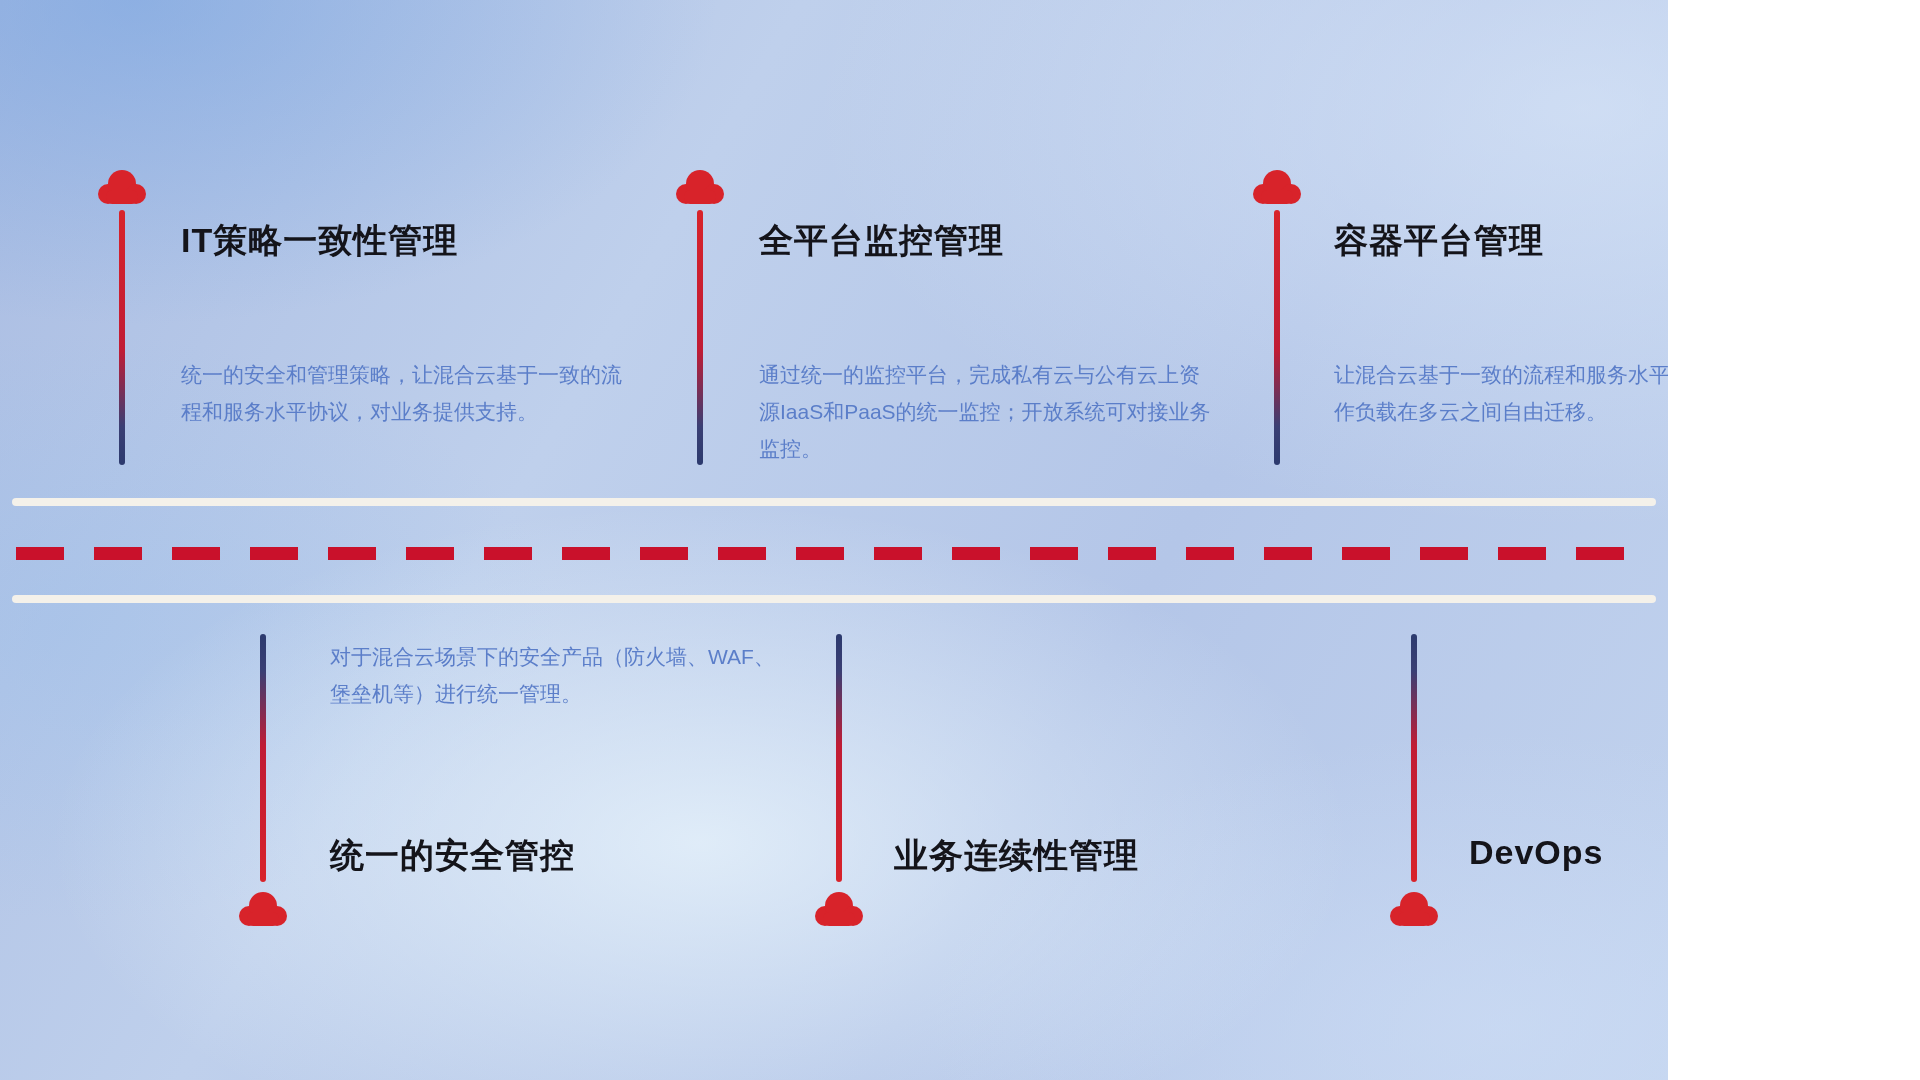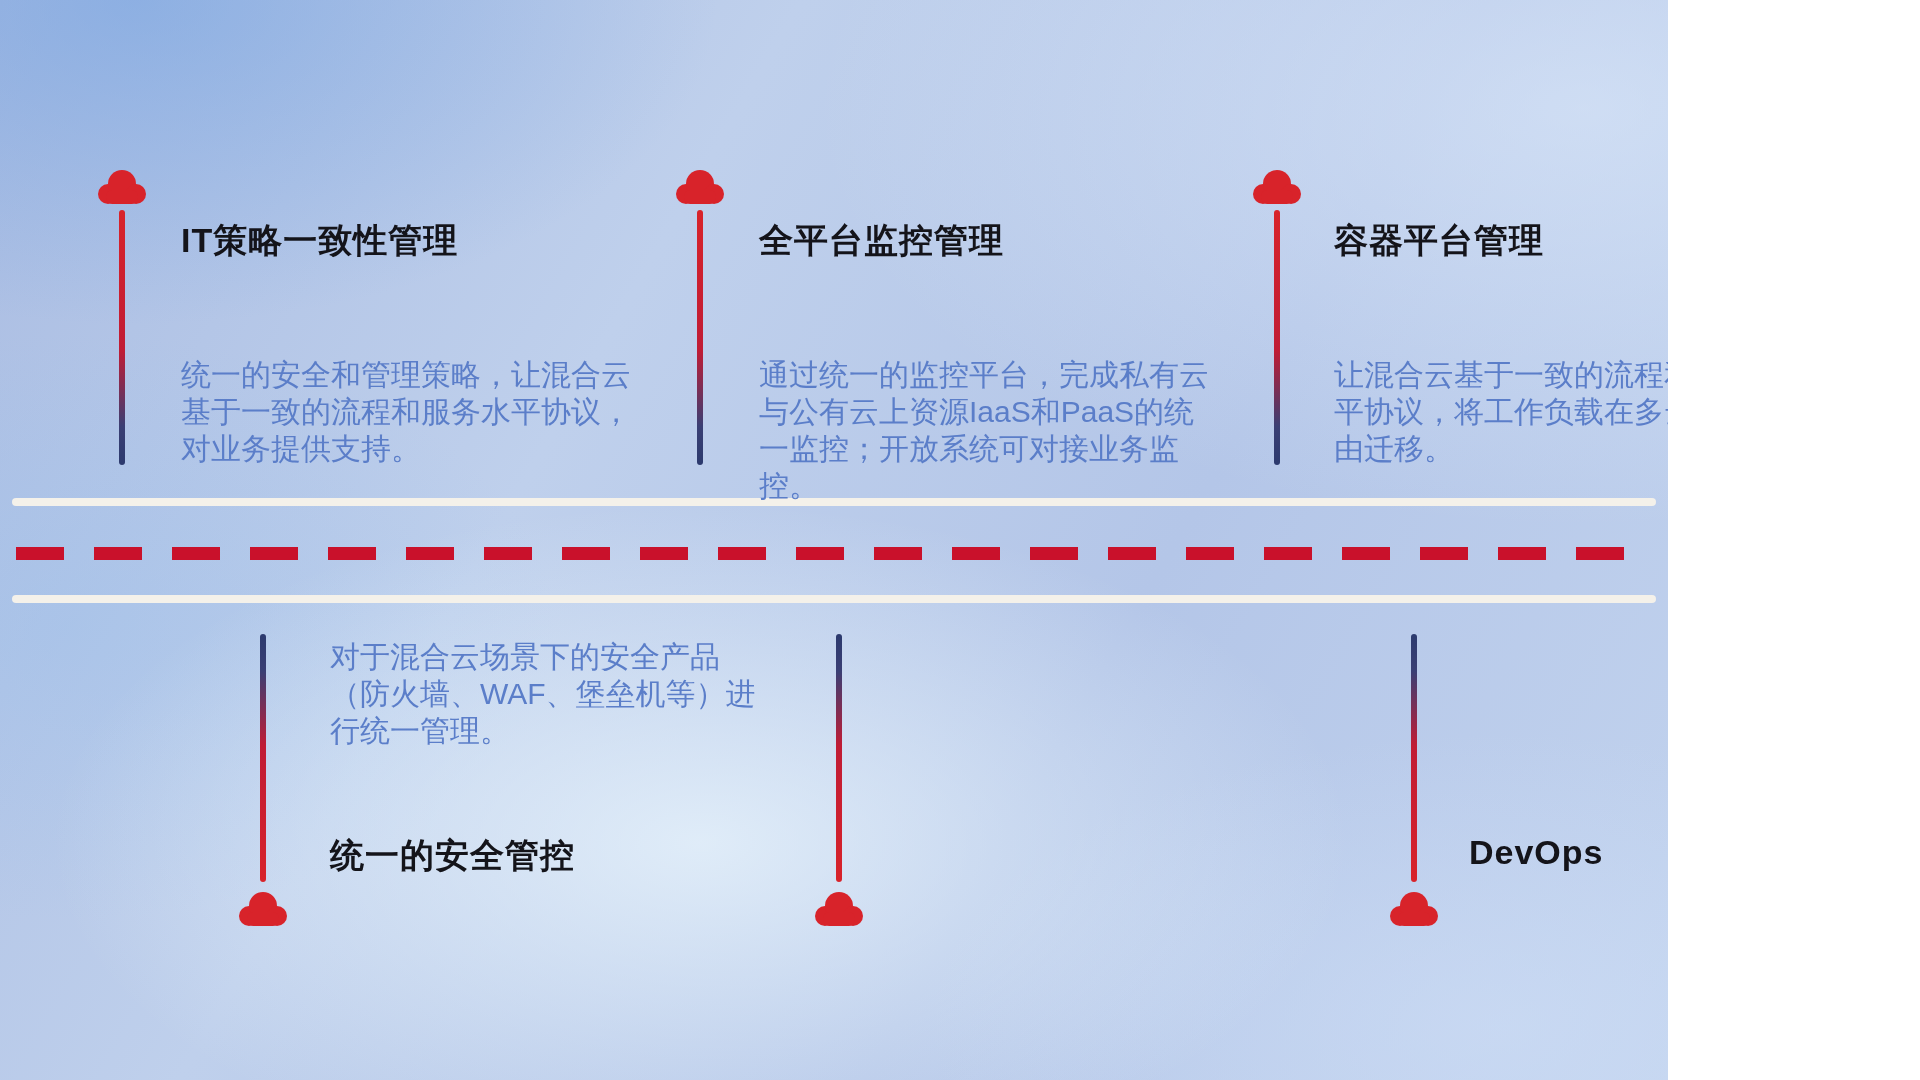--- a/index.html
+++ b/index.html
@@ -50,21 +50,21 @@
   .pin-b1 { left:811px;  top:634px; }
   .pin-b2 { left:1386px; top:634px; }
 
   
   .item-title {
     position:absolute; margin:0;
     font-size:34px; font-weight:600; color:#14141a; letter-spacing:1px;
   }
   .item-desc {
     position:absolute; margin:0;
-    font-size:30px; line-height:37px; color:#5b7ec9;
+    font-size:21px; line-height:37px; color:#5b7ec9;
   }
   .t-title { top:218px; }
   .t-desc  { top:356px; width:455px; }
   .col-t0 { left:181px; }
   .col-t1 { left:759px; }
   .col-t2 { left:1312px;margin-left:22px; }
 
   .b-desc  { top:638px; width:445px; }
   .b-title { top:833px; }
   .col-b0 { left:318px;margin-left:12px; }
@@ -153,16 +153,17 @@
           <circle cx="28" cy="16" r="14"></circle>
         <circle cx="42" cy="26" r="10"></circle>
           <rect x="12" y="22" width="32" height="14" rx="6"></rect>
       </g>
     </svg>
   </div>
 
   <p class="item-desc  b-desc  col-b0">对于混合云场景下的安全产品（防火墙、WAF、堡垒机等）进行统一管理。</p>
   <h2 class="item-title b-title col-b0">统一的安全管控</h2>
 
+  <h2 class="item-title b-title col-b1">业务连续性管理</h2>
 
   <h2 class="item-title b-title col-b2">DevOps</h2>
 
 </div>
 
 </body></html>

